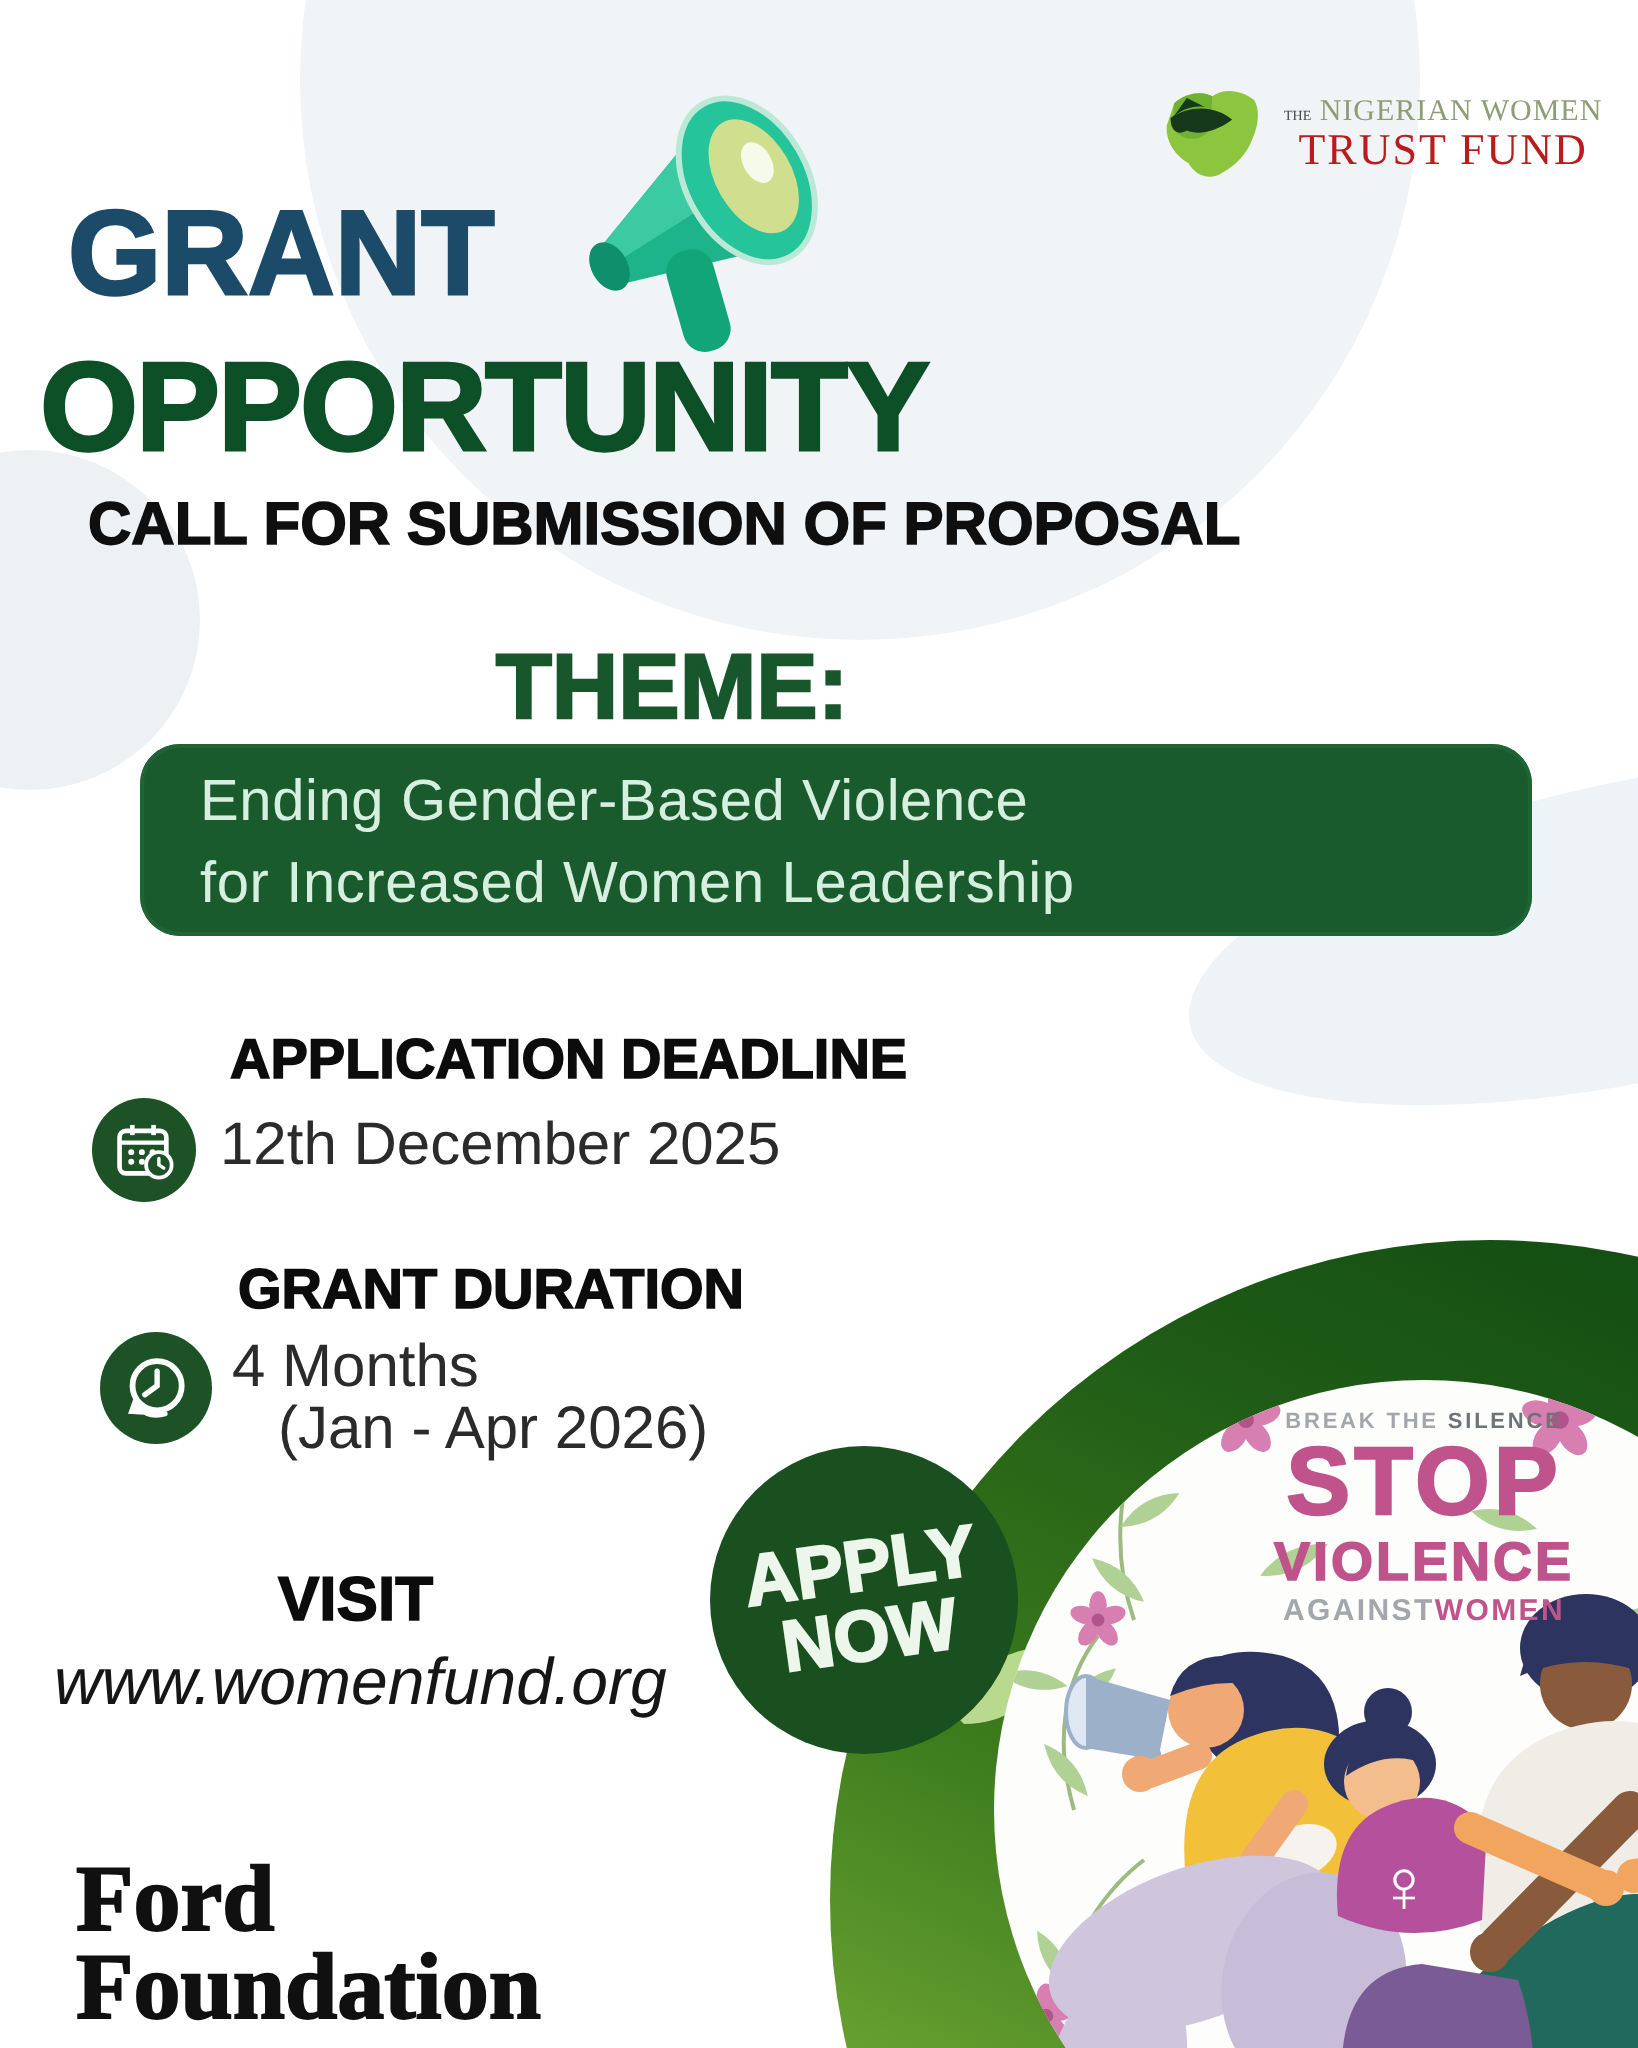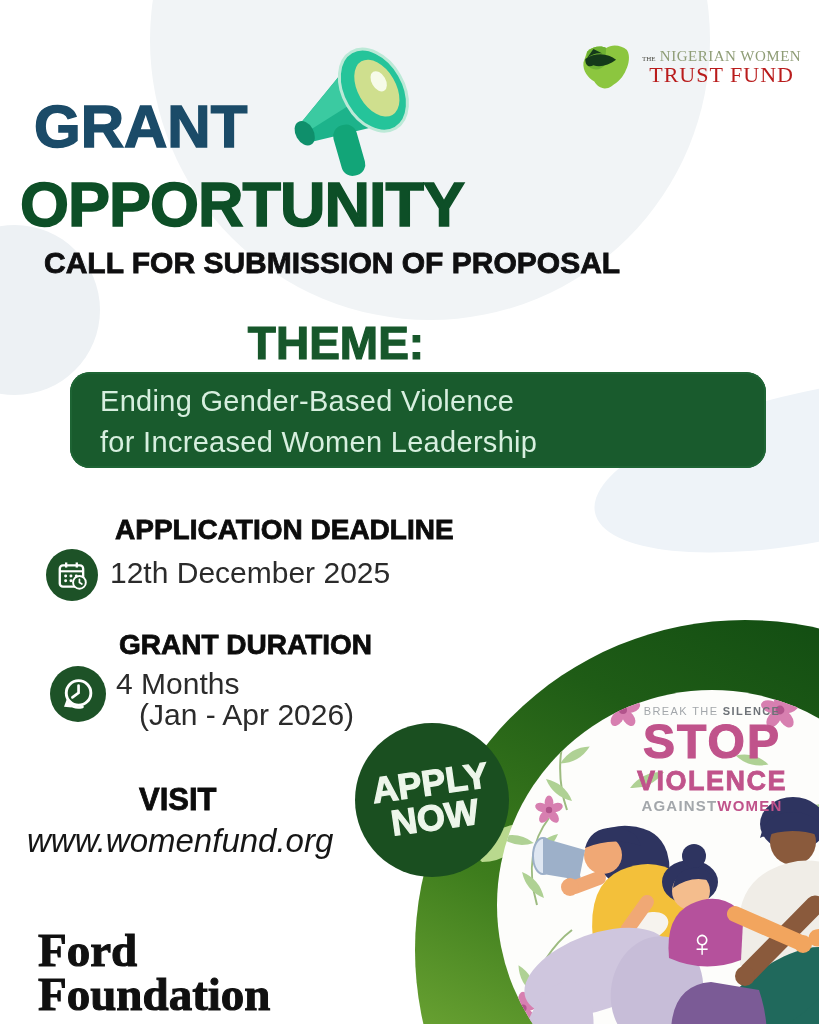--- a/index.html
+++ b/index.html
@@ -63,21 +63,21 @@
   .sp1{top:928px;} .sp2{top:972px;}
 
   
   .ring{position:absolute;left:415px;top:620px;width:660px;height:660px;border-radius:50%;z-index:1;
     background:linear-gradient(205deg,#0d4711 4%,#1f5c16 30%,#3e7d1d 55%,#6da534 76%,#a2d05f 95%);}
   .leaf-accent{position:absolute;left:470px;top:810px;z-index:2;}
   .inner-circle{position:absolute;left:497px;top:690px;width:430px;height:430px;border-radius:50%;
     background:#fdfdfb;overflow:hidden;z-index:3;}
   .camp-text{position:absolute;left:0;top:16px;width:100%;text-align:center;z-index:2;line-height:1.05;}
   .camp-tag{font-size:11px;letter-spacing:1.4px;}
-  .camp-tag .lt{color:#a3a7ab;font-weight:400;margin-top:24px;}
+  .camp-tag .lt{color:#a3a7ab;font-weight:700;margin-top:24px;}
   .camp-tag .bd{color:#6e7378;font-weight:800;}
   .camp-stop{font-size:48px;font-weight:900;color:#c0538b;-webkit-text-stroke:1.2px #c0538b;letter-spacing:2px;line-height:1.02;}
   .camp-violence{font-size:27px;font-weight:900;color:#c0538b;-webkit-text-stroke:.8px #c0538b;letter-spacing:1.5px;line-height:1.1;}
   .camp-against{font-size:15px;letter-spacing:1.2px;line-height:1.3;}
   .camp-against .lt{color:#a3a7ab;font-weight:600;}
   .camp-against .bd{color:#c0538b;font-weight:800;}
   .illus{position:absolute;left:0;top:0;z-index:1;}
 </style>
 </head>
 <body>

